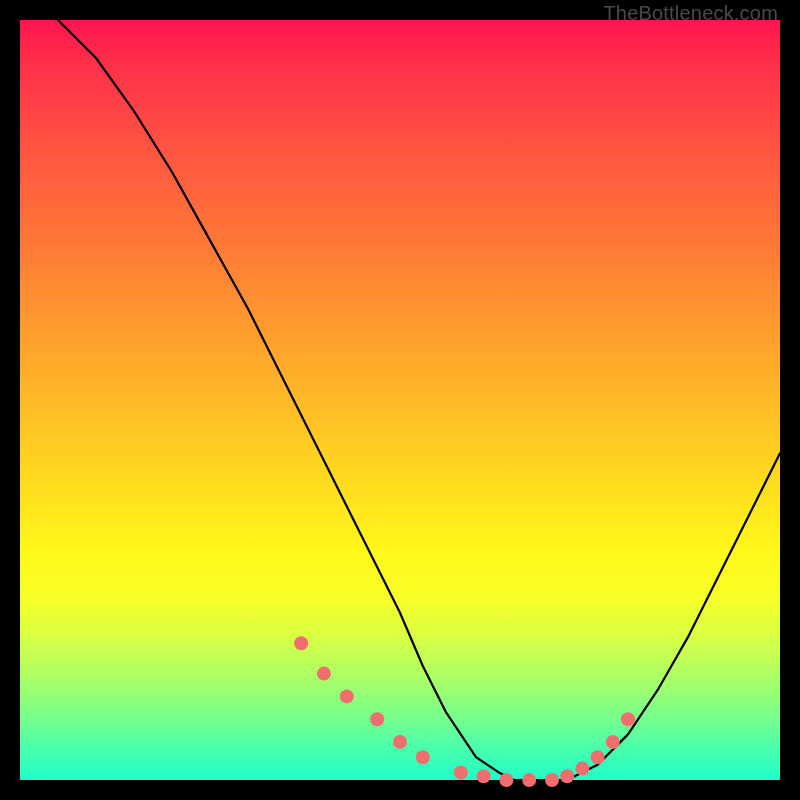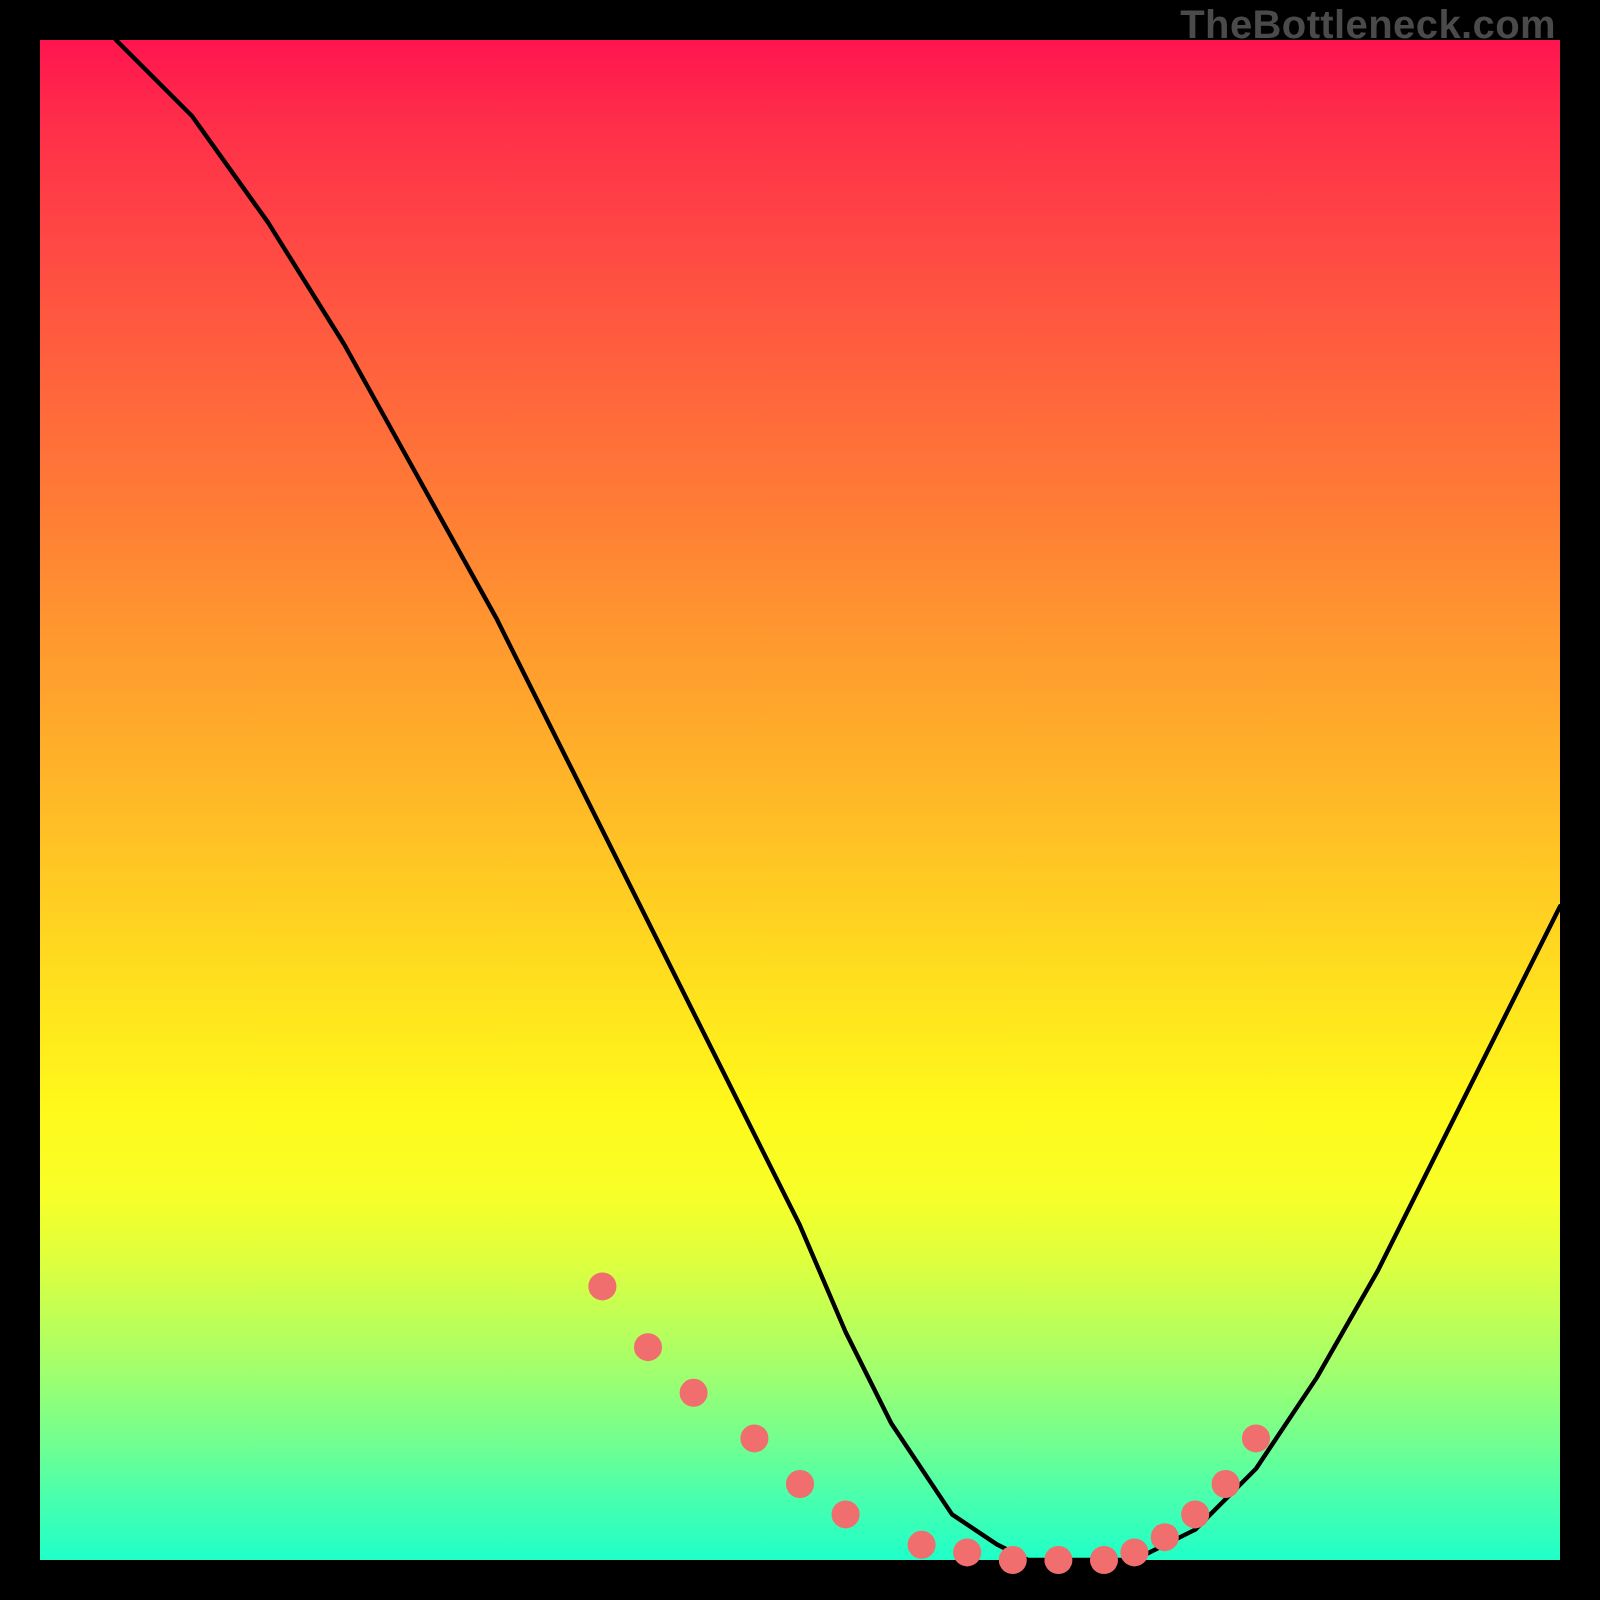--- a/index.html
+++ b/index.html
@@ -43,21 +43,21 @@
       #48ffae 96%,
       #1fffc8 100%
     );
   }
   .watermark {
     position: absolute;
     right: 22px;
     top: 2px;
     color: #4a4a4a;
     font-size: 20px;
-    font-weight: 700;
+    font-weight: 400;
     letter-spacing: 0.2px;
     user-select: none;
   }
   svg.curve {
     position: absolute;
     left: 20px;
     top: 20px;
     width: 760px;
     height: 760px;
     overflow: visible;

